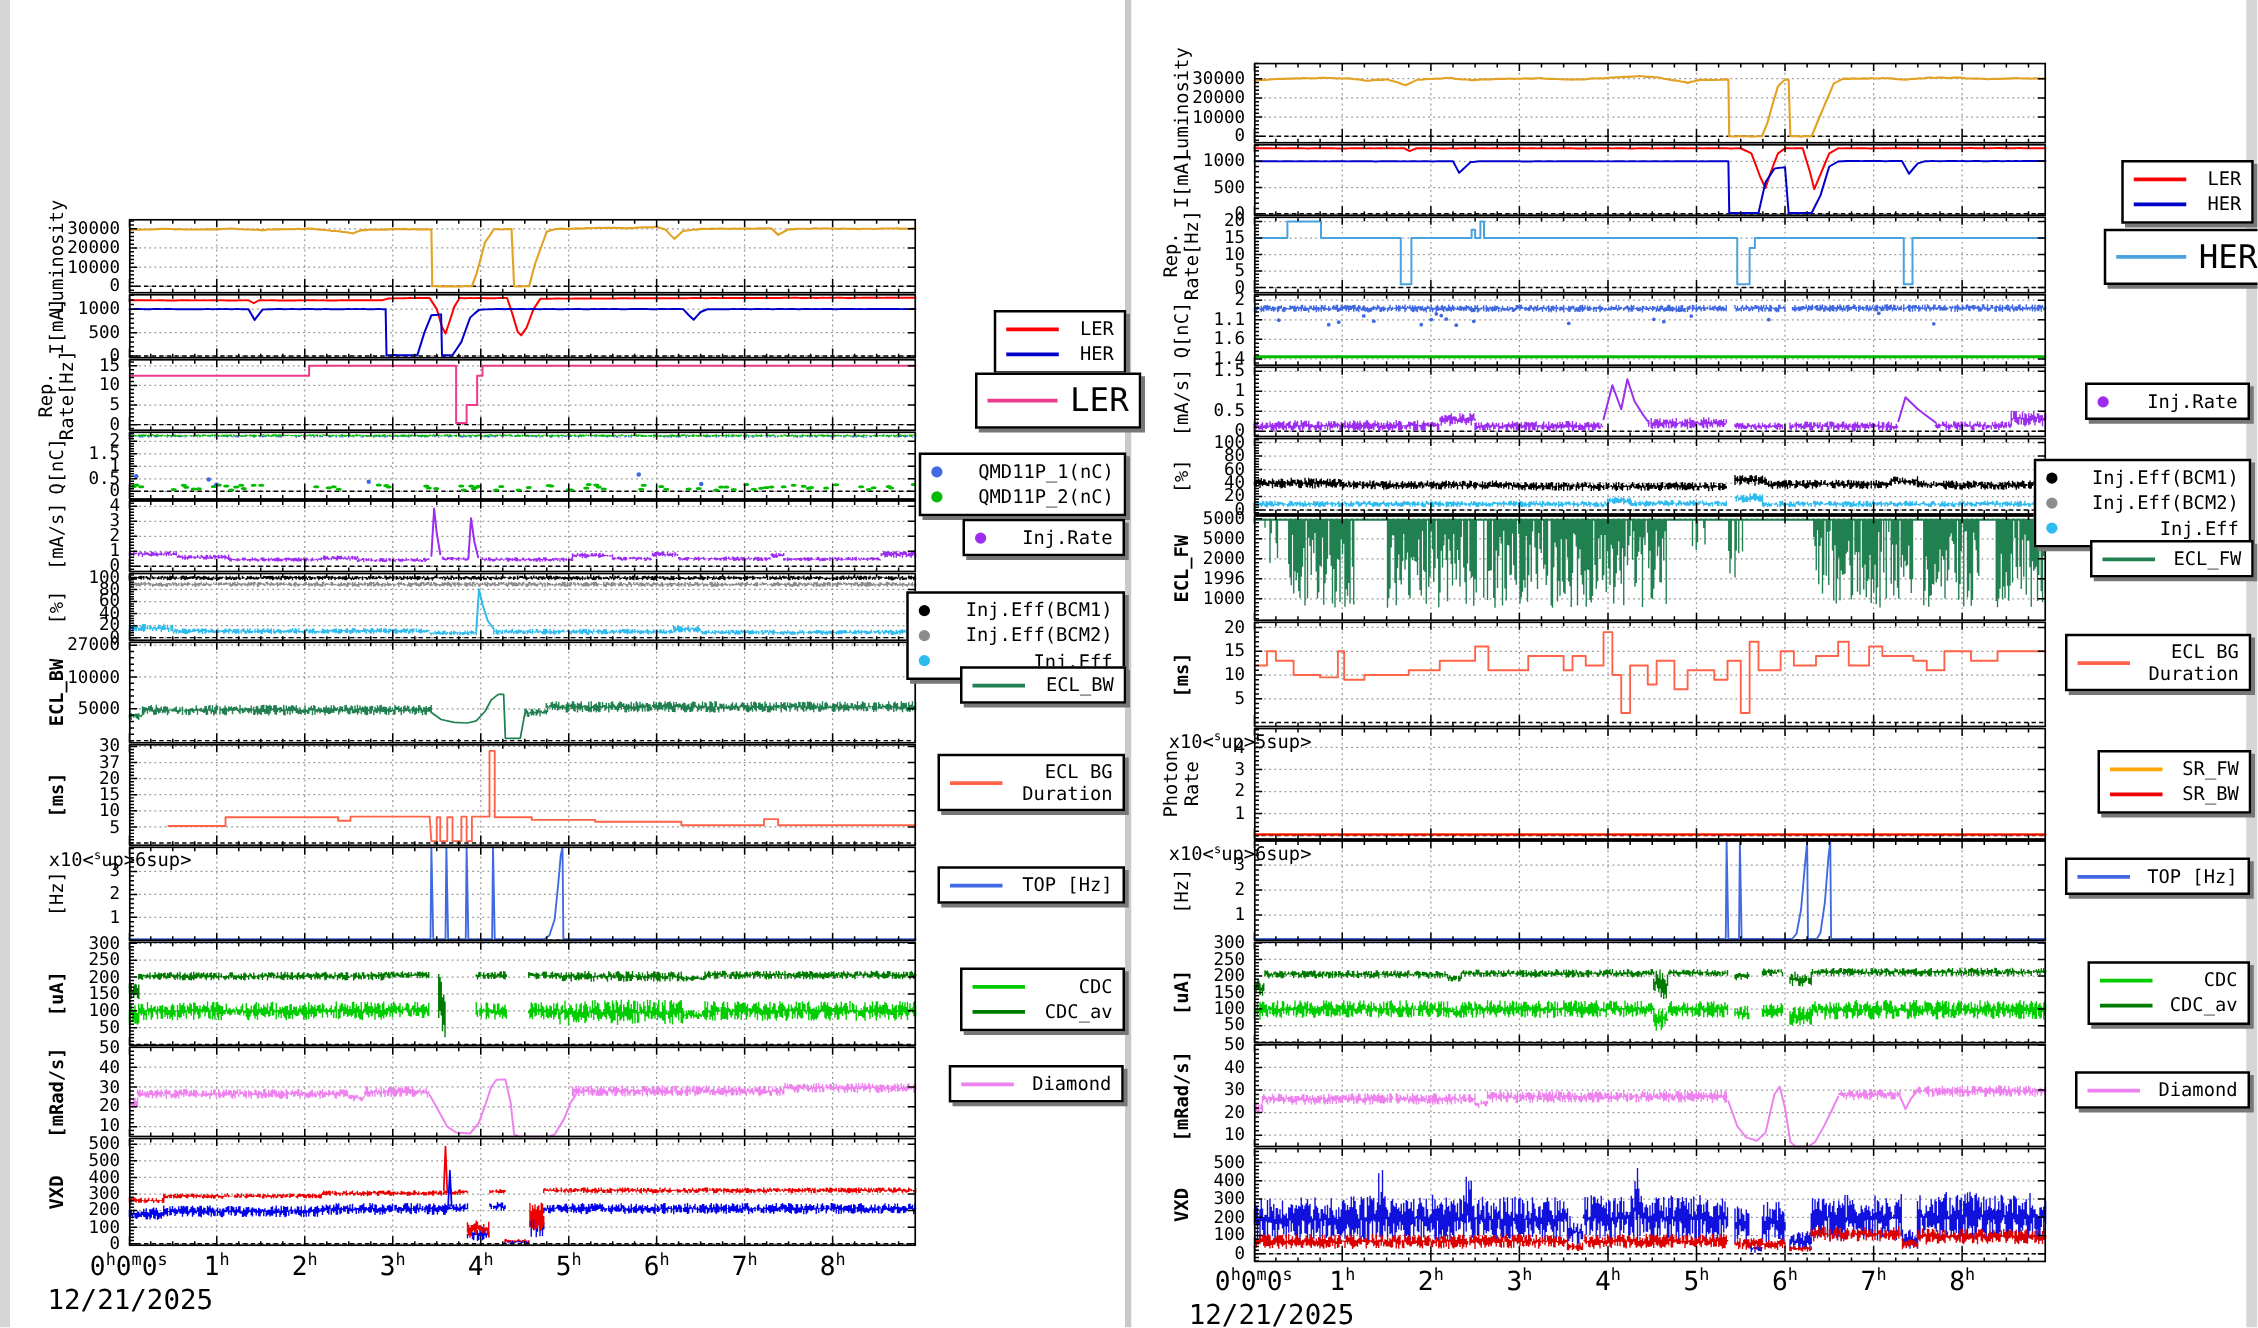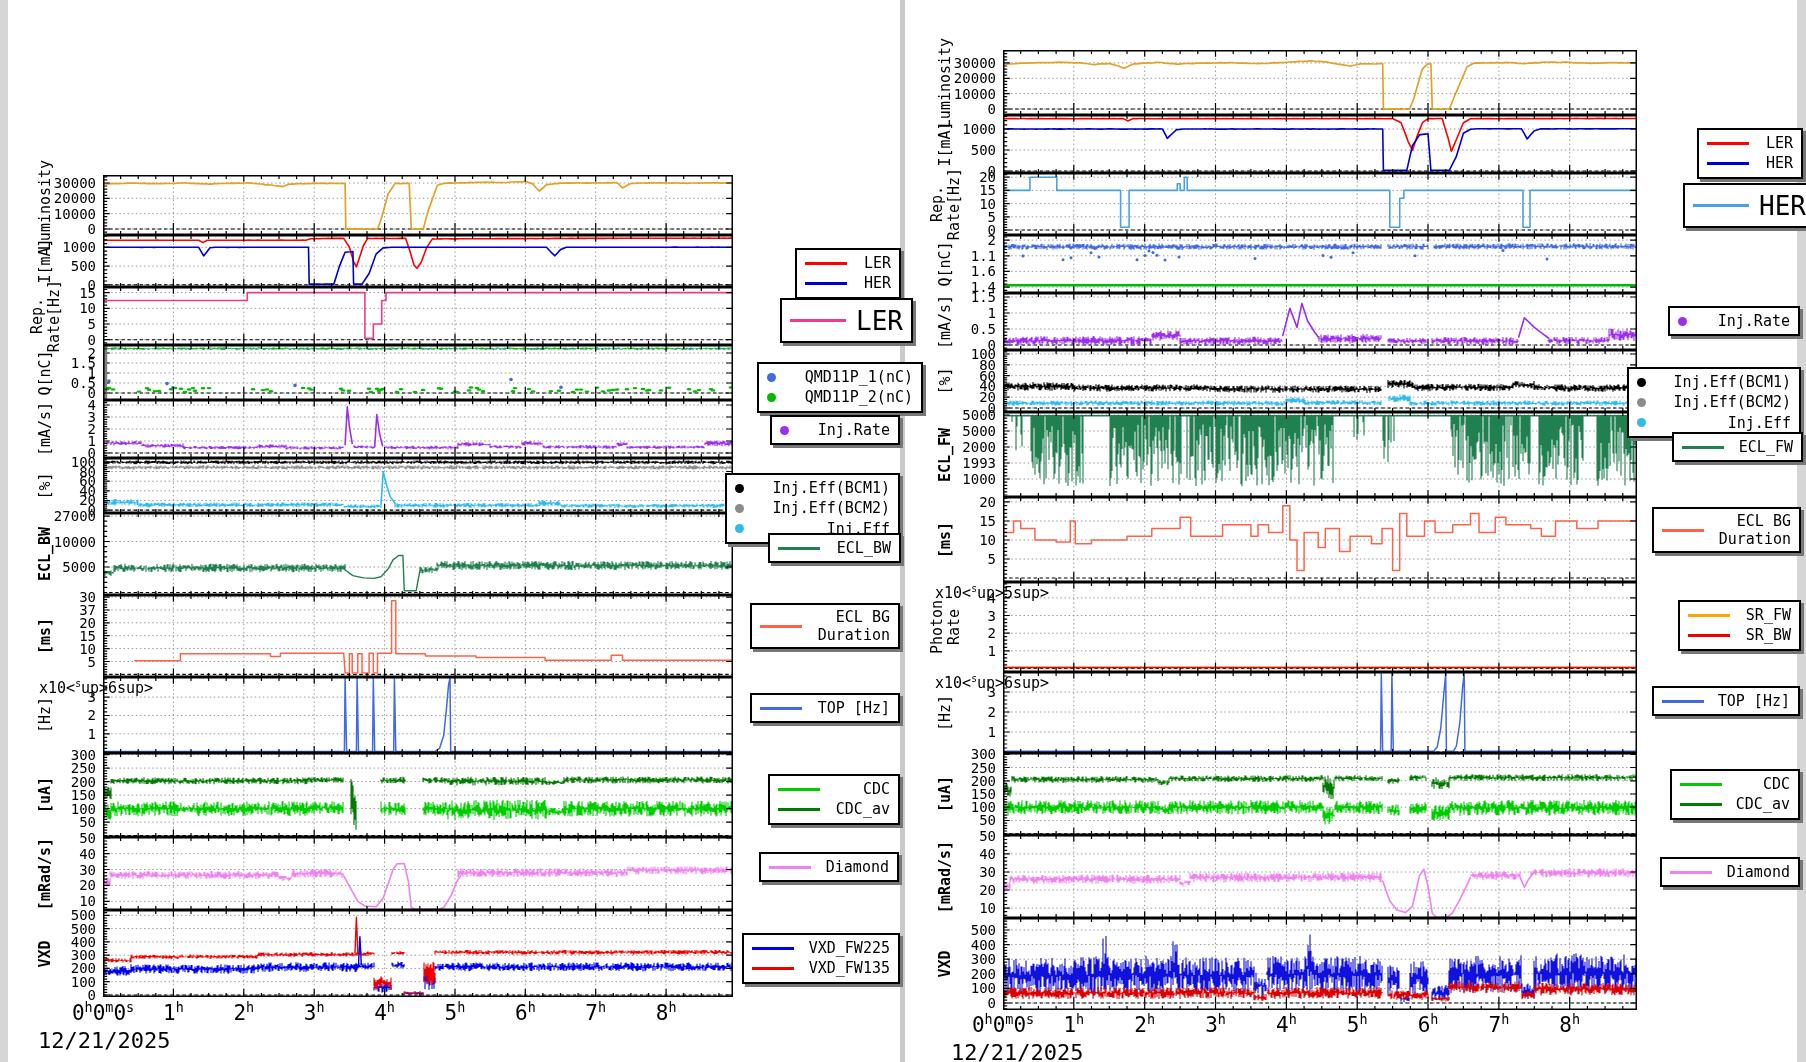--- a/index.html
+++ b/index.html
@@ -321,21 +321,21 @@
           <div class="sline" style="background: rgb(0, 0, 204); width: 42px;"></div>
           <div class="lbl">HER</div>
         </div>
       </div>
       <div class="legend" style="left: 780px; top: 298px; min-width: 100px; font-size: 26px;">
         <div class="lentry">
           <div class="sline" style="background: rgb(238, 58, 140); width: 56px;"></div>
           <div class="lbl">LER</div>
         </div>
       </div>
-      <div class="legend" style="left: 735px; top: 362px; min-width: 146px; font-size: 15px; margin-left: 22px;">
+      <div class="legend" style="left: 735px; top: 362px; min-width: 146px; font-size: 15px;">
         <div class="lentry">
           <div class="sdot" style="background: rgb(65, 105, 225);"></div>
           <div class="lbl">QMD11P_1(nC)</div>
         </div>
         <div class="lentry">
           <div class="sdot" style="background: rgb(0, 187, 0);"></div>
           <div class="lbl">QMD11P_2(nC)</div>
         </div>
       </div>
       <div class="legend" style="left: 770px; top: 415px; min-width: 110px; font-size: 15px;">
@@ -384,30 +384,20 @@
         </div>
         <div class="lentry">
           <div class="sline" style="background: rgb(0, 122, 0); width: 42px;"></div>
           <div class="lbl">CDC_av</div>
         </div>
       </div>
       <div class="legend" style="left: 759px; top: 852px; min-width: 120px; font-size: 15px;">
         <div class="lentry">
           <div class="sline" style="background: rgb(238, 130, 238); width: 42px;"></div>
           <div class="lbl">Diamond</div>
-        </div>
-      </div>
-      <div class="legend" style="left: 742px; top: 933px; min-width: 138px; font-size: 15px;">
-        <div class="lentry">
-          <div class="sline" style="background: rgb(0, 0, 238); width: 42px;"></div>
-          <div class="lbl">VXD_FW225</div>
-        </div>
-        <div class="lentry">
-          <div class="sline" style="background: rgb(238, 0, 0); width: 42px;"></div>
-          <div class="lbl">VXD_FW135</div>
         </div>
       </div>
     </div>
     <div class="panel">
       <div class="rowbox" style="left: 1003px; top: 50px;">
         <svg width="634" height="65" viewBox="0 0 634 65">
           <path d="M70.8,0V65M141.7,0V65M212.5,0V65M283.4,0V65M354.2,0V65M425.0,0V65M495.9,0V65M566.7,0V65M0,59.0H634M0,43.6H634M0,28.3H634M0,12.9H634" stroke="#9a9a9a" stroke-width="1" stroke-dasharray="1.5,2.6" fill="none"></path>
           <path d="M0,59.0H634" stroke="#000" stroke-width="1.1" stroke-dasharray="3.5,2.6" fill="none"></path>
           <polyline points="0.0,14.3 3.1,14.1 6.2,13.8 9.3,14.0 12.4,13.6 15.5,13.4 18.6,13.2 21.7,13.0 24.8,13.1 27.9,12.8 31.1,12.9 34.2,12.6 37.4,12.7 40.5,12.5 43.7,12.6 46.8,12.7 50.0,12.6 53.1,12.3 56.2,12.2 59.3,12.4 62.4,12.4 65.5,12.7 68.6,12.7 71.7,12.8 74.8,12.7 77.9,12.9 80.8,13.4 83.6,13.5 86.4,14.0 89.3,14.5 92.1,14.6 94.9,14.1 97.8,13.9 100.6,13.7 103.4,13.9 106.3,13.4 109.4,14.4 112.5,15.2 115.6,16.0 118.7,17.4 121.8,18.1 124.9,16.6 128.0,15.1 131.1,13.7 134.1,13.8 137.2,13.3 140.3,13.2 143.4,13.1 146.5,12.8 149.6,13.0 152.7,12.4 155.8,12.4 158.8,12.5 161.7,13.2 164.7,13.3 167.6,13.6 170.6,13.6 173.6,14.1 176.7,14.1 179.8,13.7 182.9,13.5 185.9,13.4 189.0,13.6 192.1,13.3 195.2,13.0 198.3,13.1 201.5,13.1 204.6,12.8 207.8,13.1 210.9,13.0 214.1,13.0 217.2,12.7 220.4,12.9 223.5,12.9 226.7,12.6 229.8,12.5 233.0,13.0 236.1,13.1 239.3,13.1 242.4,13.2 245.6,13.4 248.7,13.5 251.9,13.5 255.0,13.7 258.2,13.4 261.3,13.5 264.5,13.5 267.6,13.2 270.8,12.7 273.9,12.8 277.1,12.6 280.2,12.7 283.4,12.3 286.5,12.0 289.6,11.8 292.6,11.9 295.7,11.4 298.8,11.5 301.9,11.3 305.0,11.2 308.1,10.9 311.0,11.0 313.8,11.5 316.6,11.4 319.5,11.7 322.3,11.8 325.1,12.2 328.0,13.0 330.8,13.3 333.6,13.9 336.5,14.3 339.1,14.6 341.8,15.2 344.4,15.5 347.1,16.3 349.8,15.5 352.4,15.0 355.1,14.3 357.7,13.8 360.9,13.9 364.0,13.9 367.1,13.8 370.3,14.0 373.4,13.8 376.6,13.5 379.7,13.7 380.4,59.0 383.3,59.2 386.2,59.1 389.1,58.8 392.0,59.2 395.0,58.8 397.9,59.3 400.8,59.2 403.7,59.0 406.6,59.0 410.9,48.3 413.7,38.4 416.5,28.6 419.4,19.1 422.2,16.2 425.0,13.8 427.9,13.8 429.3,59.0 432.1,58.9 434.9,58.9 437.8,59.3 440.6,59.0 443.4,58.9 446.3,59.0 449.1,52.2 451.9,45.2 455.0,38.1 458.0,30.8 461.0,24.1 464.0,16.7 467.5,15.1 471.1,13.1 474.0,12.9 476.9,13.1 479.8,12.7 482.7,13.0 485.6,12.9 488.5,12.7 491.4,12.9 494.3,12.4 497.2,12.8 500.1,12.8 502.9,12.4 505.9,12.6 508.9,12.7 511.8,12.9 514.8,13.4 517.7,13.5 520.7,13.7 523.6,13.5 526.6,13.0 529.5,13.1 532.5,12.6 535.4,12.8 538.4,12.3 541.5,12.0 544.7,12.4 547.8,12.1 551.0,12.1 554.1,12.4 557.3,12.5 560.4,12.1 563.6,12.1 566.7,12.3 569.7,12.7 572.8,12.8 575.8,12.9 578.8,12.9 581.9,13.0 584.9,13.1 588.0,13.4 591.1,13.1 594.2,13.0 597.3,13.1 600.4,12.8 603.5,12.9 606.6,12.7 609.6,12.5 612.7,12.6 615.8,12.8 618.8,12.7 621.9,13.0 624.9,12.6 627.9,12.8 631.0,12.9 634.0,12.9" fill="none" stroke="#E2A226" stroke-width="1.7" stroke-linejoin="round" stroke-linecap="round"></polyline>
           <path d="M0.0,59.0v-6M70.8,59.0v-6M141.7,59.0v-6M212.5,59.0v-6M283.4,59.0v-6M354.2,59.0v-6M425.0,59.0v-6M495.9,59.0v-6M566.7,59.0v-6M0.0,0.8v6M0.0,64.2v-6M70.8,0.8v6M70.8,64.2v-6M141.7,0.8v6M141.7,64.2v-6M212.5,0.8v6M212.5,64.2v-6M283.4,0.8v6M283.4,64.2v-6M354.2,0.8v6M354.2,64.2v-6M425.0,0.8v6M425.0,64.2v-6M495.9,0.8v6M495.9,64.2v-6M566.7,0.8v6M566.7,64.2v-6M17.7,0.8v3.2M17.7,64.2v-3.2M35.4,0.8v3.2M35.4,64.2v-3.2M53.1,0.8v3.2M53.1,64.2v-3.2M88.5,0.8v3.2M88.5,64.2v-3.2M106.3,0.8v3.2M106.3,64.2v-3.2M124.0,0.8v3.2M124.0,64.2v-3.2M159.4,0.8v3.2M159.4,64.2v-3.2M177.1,0.8v3.2M177.1,64.2v-3.2M194.8,0.8v3.2M194.8,64.2v-3.2M230.2,0.8v3.2M230.2,64.2v-3.2M247.9,0.8v3.2M247.9,64.2v-3.2M265.6,0.8v3.2M265.6,64.2v-3.2M301.1,0.8v3.2M301.1,64.2v-3.2M318.8,0.8v3.2M318.8,64.2v-3.2M336.5,0.8v3.2M336.5,64.2v-3.2M371.9,0.8v3.2M371.9,64.2v-3.2M389.6,0.8v3.2M389.6,64.2v-3.2M407.3,0.8v3.2M407.3,64.2v-3.2M442.7,0.8v3.2M442.7,64.2v-3.2M460.4,0.8v3.2M460.4,64.2v-3.2M478.2,0.8v3.2M478.2,64.2v-3.2M513.6,0.8v3.2M513.6,64.2v-3.2M531.3,0.8v3.2M531.3,64.2v-3.2M549.0,0.8v3.2M549.0,64.2v-3.2M584.4,0.8v3.2M584.4,64.2v-3.2M602.1,0.8v3.2M602.1,64.2v-3.2M619.8,0.8v3.2M619.8,64.2v-3.2M0.8,59.0h6M633.2,59.0h-6M0.8,43.6h6M633.2,43.6h-6M0.8,28.3h6M633.2,28.3h-6M0.8,12.9h6M633.2,12.9h-6M0.8,62.1h3.4M0.8,59.0h3.4M0.8,55.9h3.4M0.8,52.9h3.4M0.8,49.8h3.4M0.8,46.7h3.4M0.8,43.6h3.4M0.8,40.6h3.4M0.8,37.5h3.4M0.8,34.4h3.4M0.8,31.3h3.4M0.8,28.3h3.4M0.8,25.2h3.4M0.8,22.1h3.4M0.8,19.1h3.4M0.8,16.0h3.4M0.8,12.9h3.4M0.8,9.8h3.4M0.8,6.8h3.4M0.8,3.7h3.4M0.8,0.6h3.4" stroke="#000" stroke-width="1.2" fill="none"></path>
@@ -518,21 +508,21 @@
       <div class="rowbox" style="left: 1003px; top: 412px;">
         <svg width="634" height="85" viewBox="0 0 634 85">
           <path d="M70.8,0V85M141.7,0V85M212.5,0V85M283.4,0V85M354.2,0V85M425.0,0V85M495.9,0V85M566.7,0V85M0,67.0H634M0,51.0H634M0,35.0H634M0,19.0H634M0,3.0H634" stroke="#9a9a9a" stroke-width="1" stroke-dasharray="1.5,2.6" fill="none"></path>
           <polyline points="0.0,3.8 634.0,3.8" fill="none" stroke="#208050" stroke-width="1.5" stroke-linejoin="round" stroke-linecap="round"></polyline>
           <path d="M9,3.8V10.1M13,3.8V38.3M14,3.8V14.5M18,3.8V22.5M19,3.8V34.5M28,3.8V39.2M29,3.8V49.9M30,3.8V56.1M31,3.8V15.8M32,3.8V62.7M33,3.8V45.0M34,3.8V52.2M35,3.8V46.4M36,3.8V60.7M37,3.8V66.3M38,3.8V49.4M39,3.8V41.3M40,3.8V26.4M41,3.8V72.3M43,3.8V66.6M44,3.8V18.1M45,3.8V24.7M46,3.8V48.0M47,3.8V19.9M48,3.8V30.5M49,3.8V14.3M50,3.8V45.2M51,3.8V66.8M52,3.8V61.7M53,3.8V40.3M54,3.8V41.4M55,3.8V17.9M56,3.8V71.8M57,3.8V54.6M58,3.8V47.3M59,3.8V35.0M61,3.8V31.9M62,3.8V40.8M63,3.8V70.7M64,3.8V43.1M65,3.8V74.0M66,3.8V61.2M67,3.8V35.2M68,3.8V35.7M69,3.8V69.5M70,3.8V19.3M71,3.8V31.6M72,3.8V23.0M73,3.8V73.4M74,3.8V59.3M75,3.8V64.6M76,3.8V54.3M77,3.8V70.8M79,3.8V41.4M80,3.8V71.5M107,3.8V74.1M108,3.8V66.3M109,3.8V58.9M110,3.8V26.0M111,3.8V16.1M112,3.8V16.3M113,3.8V54.4M114,3.8V72.1M115,3.8V42.6M116,3.8V31.6M117,3.8V52.2M118,3.8V55.5M119,3.8V36.9M120,3.8V15.2M121,3.8V43.5M122,3.8V35.6M123,3.8V29.9M124,3.8V64.2M125,3.8V66.8M126,3.8V34.0M127,3.8V36.1M128,3.8V33.5M129,3.8V36.7M130,3.8V37.4M131,3.8V48.0M132,3.8V19.4M133,3.8V60.0M134,3.8V64.3M135,3.8V12.8M136,3.8V44.1M137,3.8V45.6M138,3.8V70.9M140,3.8V57.6M141,3.8V49.4M142,3.8V13.0M143,3.8V27.5M144,3.8V53.5M145,3.8V42.5M147,3.8V35.0M148,3.8V73.7M149,3.8V62.0M150,3.8V28.5M151,3.8V41.9M152,3.8V24.4M153,3.8V15.5M154,3.8V35.9M155,3.8V69.0M156,3.8V19.2M157,3.8V28.5M158,3.8V39.2M159,3.8V56.3M160,3.8V15.2M161,3.8V38.8M162,3.8V51.6M163,3.8V28.0M164,3.8V35.9M165,3.8V57.2M166,3.8V17.6M168,3.8V41.9M169,3.8V53.7M170,3.8V70.9M171,3.8V38.8M173,3.8V45.0M174,3.8V50.4M175,3.8V49.2M176,3.8V72.6M177,3.8V51.0M178,3.8V62.0M184,3.8V66.2M187,3.8V68.0M188,3.8V44.8M189,3.8V44.3M190,3.8V44.2M192,3.8V66.3M193,3.8V74.1M194,3.8V28.4M195,3.8V58.4M196,3.8V32.8M197,3.8V17.6M198,3.8V22.8M199,3.8V72.4M200,3.8V12.6M201,3.8V58.8M202,3.8V68.4M203,3.8V24.0M204,3.8V24.3M205,3.8V48.1M206,3.8V47.5M207,3.8V14.7M208,3.8V40.1M209,3.8V52.0M210,3.8V55.7M212,3.8V15.1M213,3.8V70.7M214,3.8V65.9M215,3.8V61.3M216,3.8V52.0M217,3.8V58.2M218,3.8V16.8M219,3.8V69.3M220,3.8V48.2M221,3.8V23.7M222,3.8V53.4M223,3.8V13.2M225,3.8V26.0M226,3.8V47.0M227,3.8V59.1M228,3.8V14.4M229,3.8V27.2M230,3.8V30.4M232,3.8V42.9M233,3.8V39.5M234,3.8V55.9M235,3.8V48.5M238,3.8V72.3M239,3.8V74.2M240,3.8V41.7M241,3.8V22.0M242,3.8V25.7M243,3.8V69.1M244,3.8V52.7M245,3.8V64.5M246,3.8V19.1M247,3.8V53.1M248,3.8V61.9M249,3.8V63.1M250,3.8V19.1M251,3.8V34.0M252,3.8V53.2M253,3.8V56.9M254,3.8V73.5M255,3.8V46.3M256,3.8V14.6M257,3.8V15.7M258,3.8V25.1M259,3.8V72.3M260,3.8V34.7M261,3.8V27.4M262,3.8V47.9M263,3.8V55.6M264,3.8V63.6M265,3.8V44.6M266,3.8V73.3M267,3.8V43.5M268,3.8V43.9M269,3.8V67.9M270,3.8V69.9M271,3.8V64.7M273,3.8V39.9M274,3.8V59.0M275,3.8V53.2M276,3.8V18.3M277,3.8V35.2M278,3.8V16.0M279,3.8V51.9M280,3.8V48.2M281,3.8V16.0M282,3.8V61.6M283,3.8V28.8M284,3.8V42.7M285,3.8V55.9M286,3.8V23.8M287,3.8V26.9M288,3.8V70.7M289,3.8V57.6M290,3.8V46.7M291,3.8V32.1M292,3.8V21.0M293,3.8V44.4M294,3.8V54.9M295,3.8V26.5M296,3.8V72.2M297,3.8V33.2M299,3.8V40.2M300,3.8V24.1M301,3.8V16.7M303,3.8V35.8M304,3.8V13.0M305,3.8V57.4M306,3.8V54.4M307,3.8V33.1M308,3.8V29.3M309,3.8V17.5M310,3.8V31.4M311,3.8V73.5M312,3.8V17.9M313,3.8V24.0M315,3.8V14.1M316,3.8V42.6M317,3.8V28.6M318,3.8V66.4M319,3.8V67.4M320,3.8V59.0M321,3.8V43.7M322,3.8V12.4M323,3.8V32.6M324,3.8V25.2M325,3.8V53.8M326,3.8V53.9M327,3.8V18.7M328,3.8V36.4M329,3.8V12.9M330,3.8V71.1M351,3.8V24.9M354,3.8V28.0M355,3.8V21.7M360,3.8V10.3M361,3.8V23.6M380,3.8V28.8M381,3.8V46.7M382,3.8V34.8M385,3.8V50.0M386,3.8V28.3M388,3.8V30.6M391,3.8V29.1M448,3.8V17.5M449,3.8V24.8M450,3.8V44.1M451,3.8V12.1M452,3.8V55.4M453,3.8V24.8M454,3.8V18.2M455,3.8V62.8M456,3.8V48.0M458,3.8V48.5M459,3.8V13.6M460,3.8V56.0M461,3.8V12.7M463,3.8V28.4M464,3.8V68.4M465,3.8V24.1M466,3.8V70.8M467,3.8V50.9M468,3.8V34.1M469,3.8V68.2M470,3.8V44.4M471,3.8V47.7M472,3.8V47.4M473,3.8V47.0M474,3.8V30.7M475,3.8V29.3M476,3.8V20.5M477,3.8V40.3M478,3.8V67.5M479,3.8V64.1M481,3.8V31.7M482,3.8V29.5M483,3.8V61.3M484,3.8V29.8M485,3.8V63.8M487,3.8V41.9M488,3.8V59.5M489,3.8V39.5M490,3.8V65.8M491,3.8V52.7M492,3.8V50.9M493,3.8V31.9M494,3.8V70.4M495,3.8V51.3M496,3.8V61.9M497,3.8V39.8M498,3.8V71.4M499,3.8V57.9M500,3.8V13.6M501,3.8V74.0M502,3.8V29.4M504,3.8V46.0M506,3.8V66.7M508,3.8V13.5M510,3.8V54.9M511,3.8V23.6M512,3.8V64.4M513,3.8V52.4M514,3.8V23.6M515,3.8V58.1M516,3.8V67.0M518,3.8V41.8M519,3.8V32.0M520,3.8V49.3M521,3.8V36.5M522,3.8V41.0M523,3.8V39.9M524,3.8V24.4M525,3.8V51.3M526,3.8V62.4M527,3.8V51.4M536,3.8V72.2M537,3.8V60.6M538,3.8V33.2M539,3.8V43.6M540,3.8V73.4M541,3.8V64.8M542,3.8V64.0M543,3.8V55.1M544,3.8V55.6M545,3.8V39.2M546,3.8V53.9M547,3.8V51.2M548,3.8V45.3M549,3.8V27.5M550,3.8V57.1M551,3.8V32.9M552,3.8V35.7M553,3.8V66.7M554,3.8V28.2M555,3.8V52.6M556,3.8V43.7M557,3.8V17.3M558,3.8V14.8M559,3.8V21.0M560,3.8V23.2M561,3.8V46.2M562,3.8V53.7M564,3.8V67.8M565,3.8V55.4M566,3.8V28.7M568,3.8V73.2M569,3.8V13.4M570,3.8V12.7M571,3.8V66.0M572,3.8V60.5M573,3.8V46.6M574,3.8V72.5M575,3.8V68.0M576,3.8V13.9M577,3.8V20.1M578,3.8V28.1M579,3.8V46.1M580,3.8V48.8M594,3.8V68.7M595,3.8V73.7M596,3.8V66.7M597,3.8V58.9M598,3.8V30.9M599,3.8V67.4M600,3.8V57.1M601,3.8V66.5M602,3.8V45.5M603,3.8V56.6M604,3.8V68.5M605,3.8V56.5M606,3.8V30.9M607,3.8V53.9M609,3.8V18.4M610,3.8V41.5M611,3.8V50.3M613,3.8V41.4M614,3.8V59.2M615,3.8V19.8M616,3.8V49.4M617,3.8V15.5M618,3.8V63.7M619,3.8V20.5M620,3.8V20.5M621,3.8V41.7M622,3.8V73.4M623,3.8V36.9M624,3.8V44.5M625,3.8V43.0M626,3.8V41.2M627,3.8V68.8M628,3.8V48.0M629,3.8V12.8M630,3.8V60.8M631,3.8V69.8M632,3.8V32.7M633,3.8V28.8" stroke="#208050" stroke-width="1.1" fill="none"></path>
           <path d="M0.0,0.8v6M0.0,84.2v-6M70.8,0.8v6M70.8,84.2v-6M141.7,0.8v6M141.7,84.2v-6M212.5,0.8v6M212.5,84.2v-6M283.4,0.8v6M283.4,84.2v-6M354.2,0.8v6M354.2,84.2v-6M425.0,0.8v6M425.0,84.2v-6M495.9,0.8v6M495.9,84.2v-6M566.7,0.8v6M566.7,84.2v-6M17.7,0.8v3.2M17.7,84.2v-3.2M35.4,0.8v3.2M35.4,84.2v-3.2M53.1,0.8v3.2M53.1,84.2v-3.2M88.5,0.8v3.2M88.5,84.2v-3.2M106.3,0.8v3.2M106.3,84.2v-3.2M124.0,0.8v3.2M124.0,84.2v-3.2M159.4,0.8v3.2M159.4,84.2v-3.2M177.1,0.8v3.2M177.1,84.2v-3.2M194.8,0.8v3.2M194.8,84.2v-3.2M230.2,0.8v3.2M230.2,84.2v-3.2M247.9,0.8v3.2M247.9,84.2v-3.2M265.6,0.8v3.2M265.6,84.2v-3.2M301.1,0.8v3.2M301.1,84.2v-3.2M318.8,0.8v3.2M318.8,84.2v-3.2M336.5,0.8v3.2M336.5,84.2v-3.2M371.9,0.8v3.2M371.9,84.2v-3.2M389.6,0.8v3.2M389.6,84.2v-3.2M407.3,0.8v3.2M407.3,84.2v-3.2M442.7,0.8v3.2M442.7,84.2v-3.2M460.4,0.8v3.2M460.4,84.2v-3.2M478.2,0.8v3.2M478.2,84.2v-3.2M513.6,0.8v3.2M513.6,84.2v-3.2M531.3,0.8v3.2M531.3,84.2v-3.2M549.0,0.8v3.2M549.0,84.2v-3.2M584.4,0.8v3.2M584.4,84.2v-3.2M602.1,0.8v3.2M602.1,84.2v-3.2M619.8,0.8v3.2M619.8,84.2v-3.2M0.8,67.0h6M633.2,67.0h-6M0.8,51.0h6M633.2,51.0h-6M0.8,35.0h6M633.2,35.0h-6M0.8,19.0h6M633.2,19.0h-6M0.8,3.0h6M633.2,3.0h-6M0.8,83.0h3.4M0.8,79.8h3.4M0.8,76.6h3.4M0.8,73.4h3.4M0.8,70.2h3.4M0.8,67.0h3.4M0.8,63.8h3.4M0.8,60.6h3.4M0.8,57.4h3.4M0.8,54.2h3.4M0.8,51.0h3.4M0.8,47.8h3.4M0.8,44.6h3.4M0.8,41.4h3.4M0.8,38.2h3.4M0.8,35.0h3.4M0.8,31.8h3.4M0.8,28.6h3.4M0.8,25.4h3.4M0.8,22.2h3.4M0.8,19.0h3.4M0.8,15.8h3.4M0.8,12.6h3.4M0.8,9.4h3.4M0.8,6.2h3.4M0.8,3.0h3.4" stroke="#000" stroke-width="1.2" fill="none"></path>
           <rect x="0.75" y="0.75" width="632.5" height="83.5" fill="none" stroke="#000" stroke-width="1.5"></rect>
         </svg>
       </div>
       <div class="yt" style="left: 942px; top: 478.998px;">1000</div>
-      <div class="yt" style="left: 942px; top: 462.997px;">1993</div>
+      <div class="yt" style="left: 942px; top: 462.997px;">1996</div>
       <div class="yt" style="left: 942px; top: 446.995px;">2000</div>
       <div class="yt" style="left: 942px; top: 430.994px;">5000</div>
       <div class="yt" style="left: 942px; top: 414.992px;">5000</div>
       <div class="ylab b" style="left: 946px; top: 454.5px;">ECL_FW</div>
       <div class="rowbox" style="left: 1003px; top: 497px;">
         <svg width="634" height="85" viewBox="0 0 634 85">
           <path d="M70.8,0V85M141.7,0V85M212.5,0V85M283.4,0V85M354.2,0V85M425.0,0V85M495.9,0V85M566.7,0V85M0,62.0H634M0,43.0H634M0,24.0H634M0,4.9H634" stroke="#9a9a9a" stroke-width="1" stroke-dasharray="1.5,2.6" fill="none"></path>
           <path d="M0,81.0H634" stroke="#000" stroke-width="1.1" stroke-dasharray="3.5,2.6" fill="none"></path>
           <polyline points="0.0,35.4 10.6,35.4 10.6,24.0 17.7,24.0 17.7,31.6 31.9,31.6 31.9,43.0 53.1,43.0 53.1,44.9 67.3,44.9 67.3,24.0 72.3,24.0 72.3,46.8 88.5,46.8 88.5,43.0 124.0,43.0 124.0,39.2 148.8,39.2 148.8,31.6 177.1,31.6 177.1,20.2 187.7,20.2 187.7,39.2 219.6,39.2 219.6,27.8 247.9,27.8 247.9,39.2 255.0,39.2 255.0,27.8 265.6,27.8 265.6,35.4 279.8,35.4 279.8,8.7 286.9,8.7 286.9,43.0 294.0,43.0 294.0,73.4 301.1,73.4 301.1,35.4 315.2,35.4 315.2,50.6 322.3,50.6 322.3,31.6 336.5,31.6 336.5,54.4 347.1,54.4 347.1,39.2 368.4,39.2 368.4,46.8 379.0,46.8 379.0,31.6 389.6,31.6 389.6,73.4 396.7,73.4 396.7,16.4 403.8,16.4 403.8,39.2 421.5,39.2 421.5,24.0 432.1,24.0 432.1,35.4 449.8,35.4 449.8,27.8 467.5,27.8 467.5,16.4 476.0,16.4 476.0,35.4 492.3,35.4 492.3,20.2 502.9,20.2 502.9,27.8 527.7,27.8 527.7,31.6 538.4,31.6 538.4,39.2 552.5,39.2 552.5,24.0 573.8,24.0 573.8,31.6 595.0,31.6 595.0,24.0 634.0,24.0" fill="none" stroke="#FF6347" stroke-width="1.5" stroke-linejoin="round" stroke-linecap="round"></polyline>
           <path d="M0.0,81.0v-6M70.8,81.0v-6M141.7,81.0v-6M212.5,81.0v-6M283.4,81.0v-6M354.2,81.0v-6M425.0,81.0v-6M495.9,81.0v-6M566.7,81.0v-6M0.0,0.8v6M0.0,84.2v-6M70.8,0.8v6M70.8,84.2v-6M141.7,0.8v6M141.7,84.2v-6M212.5,0.8v6M212.5,84.2v-6M283.4,0.8v6M283.4,84.2v-6M354.2,0.8v6M354.2,84.2v-6M425.0,0.8v6M425.0,84.2v-6M495.9,0.8v6M495.9,84.2v-6M566.7,0.8v6M566.7,84.2v-6M17.7,0.8v3.2M17.7,84.2v-3.2M35.4,0.8v3.2M35.4,84.2v-3.2M53.1,0.8v3.2M53.1,84.2v-3.2M88.5,0.8v3.2M88.5,84.2v-3.2M106.3,0.8v3.2M106.3,84.2v-3.2M124.0,0.8v3.2M124.0,84.2v-3.2M159.4,0.8v3.2M159.4,84.2v-3.2M177.1,0.8v3.2M177.1,84.2v-3.2M194.8,0.8v3.2M194.8,84.2v-3.2M230.2,0.8v3.2M230.2,84.2v-3.2M247.9,0.8v3.2M247.9,84.2v-3.2M265.6,0.8v3.2M265.6,84.2v-3.2M301.1,0.8v3.2M301.1,84.2v-3.2M318.8,0.8v3.2M318.8,84.2v-3.2M336.5,0.8v3.2M336.5,84.2v-3.2M371.9,0.8v3.2M371.9,84.2v-3.2M389.6,0.8v3.2M389.6,84.2v-3.2M407.3,0.8v3.2M407.3,84.2v-3.2M442.7,0.8v3.2M442.7,84.2v-3.2M460.4,0.8v3.2M460.4,84.2v-3.2M478.2,0.8v3.2M478.2,84.2v-3.2M513.6,0.8v3.2M513.6,84.2v-3.2M531.3,0.8v3.2M531.3,84.2v-3.2M549.0,0.8v3.2M549.0,84.2v-3.2M584.4,0.8v3.2M584.4,84.2v-3.2M602.1,0.8v3.2M602.1,84.2v-3.2M619.8,0.8v3.2M619.8,84.2v-3.2M0.8,62.0h6M633.2,62.0h-6M0.8,43.0h6M633.2,43.0h-6M0.8,24.0h6M633.2,24.0h-6M0.8,4.9h6M633.2,4.9h-6M0.8,84.4h3.4M0.8,81.0h3.4M0.8,77.2h3.4M0.8,73.4h3.4M0.8,69.6h3.4M0.8,65.8h3.4M0.8,62.0h3.4M0.8,58.2h3.4M0.8,54.4h3.4M0.8,50.6h3.4M0.8,46.8h3.4M0.8,43.0h3.4M0.8,39.2h3.4M0.8,35.4h3.4M0.8,31.6h3.4M0.8,27.8h3.4M0.8,24.0h3.4M0.8,20.2h3.4M0.8,16.4h3.4M0.8,12.6h3.4M0.8,8.7h3.4M0.8,4.9h3.4M0.8,1.1h3.4" stroke="#000" stroke-width="1.2" fill="none"></path>

